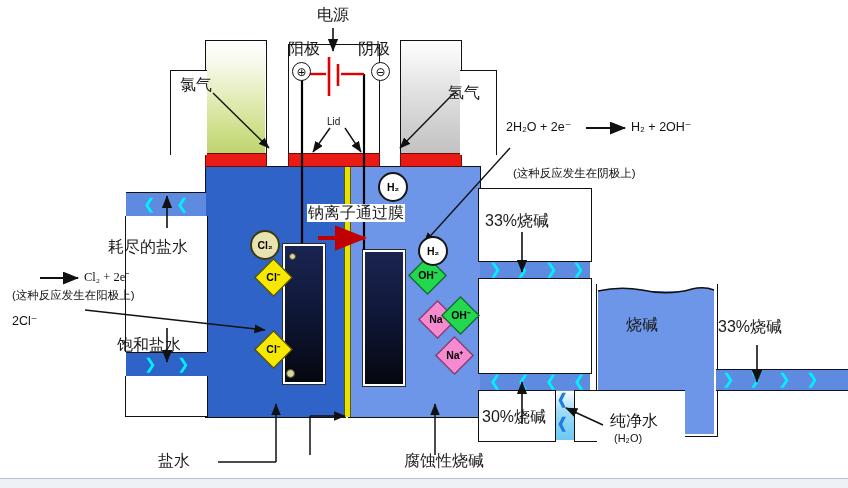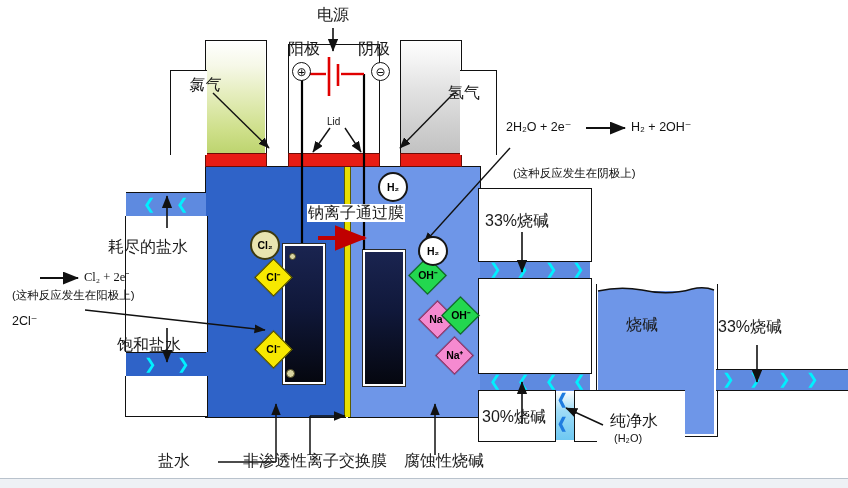--- a/index.html
+++ b/index.html
@@ -282,21 +282,21 @@
 
   <div class="term" style="left:292px;top:62px;">
     <span>⊕</span>
   </div>
   <div class="term" style="left:371px;top:62px;">
     <span>⊖</span>
   </div>
 
   <span class="lbl tiny" style="left:327px;top:116px;font-size:10px;">Lid</span>
 
-  <span class="lbl cn" style="left:188px;top:76px;font-style:italic;">氯气</span>
+  <span class="lbl cn" style="left:180px;top:76px;">氯气</span>
   <span class="lbl cn" style="left:448px;top:84px;">氢气</span>
 
   <span class="lbl cn-sm" style="left:307px;top:204px;background:#ffffff;padding:0 1px;">钠离子通过膜</span>
 
   <span class="lbl eq" style="left:506px;top:120px;">
     <span>2H₂O + 2e⁻</span>
   </span>
   <span class="lbl eq" style="left:631px;top:120px;">
     <span>H₂ + 2OH⁻</span>
   </span>
@@ -307,21 +307,20 @@
   </span>
   <span class="lbl eq" style="left:84px;top:270px;font-family:Liberation Serif, serif;">
     <span>Cl₂ + 2e⁻</span>
   </span>
   <span class="lbl note" style="left:12px;top:289px;">(这种反应发生在阳极上)</span>
 
   <span class="lbl cn" style="left:108px;top:238px;">耗尽的盐水</span>
   <span class="lbl cn" style="left:117px;top:336px;">饱和盐水</span>
 
   <span class="lbl cn" style="left:158px;top:452px;">盐水</span>
-  <span class="lbl cn" style="left:243px;top:452px;">非渗透性离子交换膜</span>
   <span class="lbl cn" style="left:404px;top:452px;">腐蚀性烧碱</span>
 
   <span class="lbl cn" style="left:485px;top:212px;">33%烧碱</span>
   <span class="lbl cn" style="left:482px;top:408px;text-align:right;">30%烧碱</span>
   <span class="lbl cn" style="left:718px;top:318px;">33%烧碱</span>
 
   <span class="lbl cn" style="left:610px;top:412px;">纯净水</span>
   <span class="lbl tiny" style="left:614px;top:432px;font-size:11px;">(H₂O)</span>
 
   <div class="bottombar"></div>

